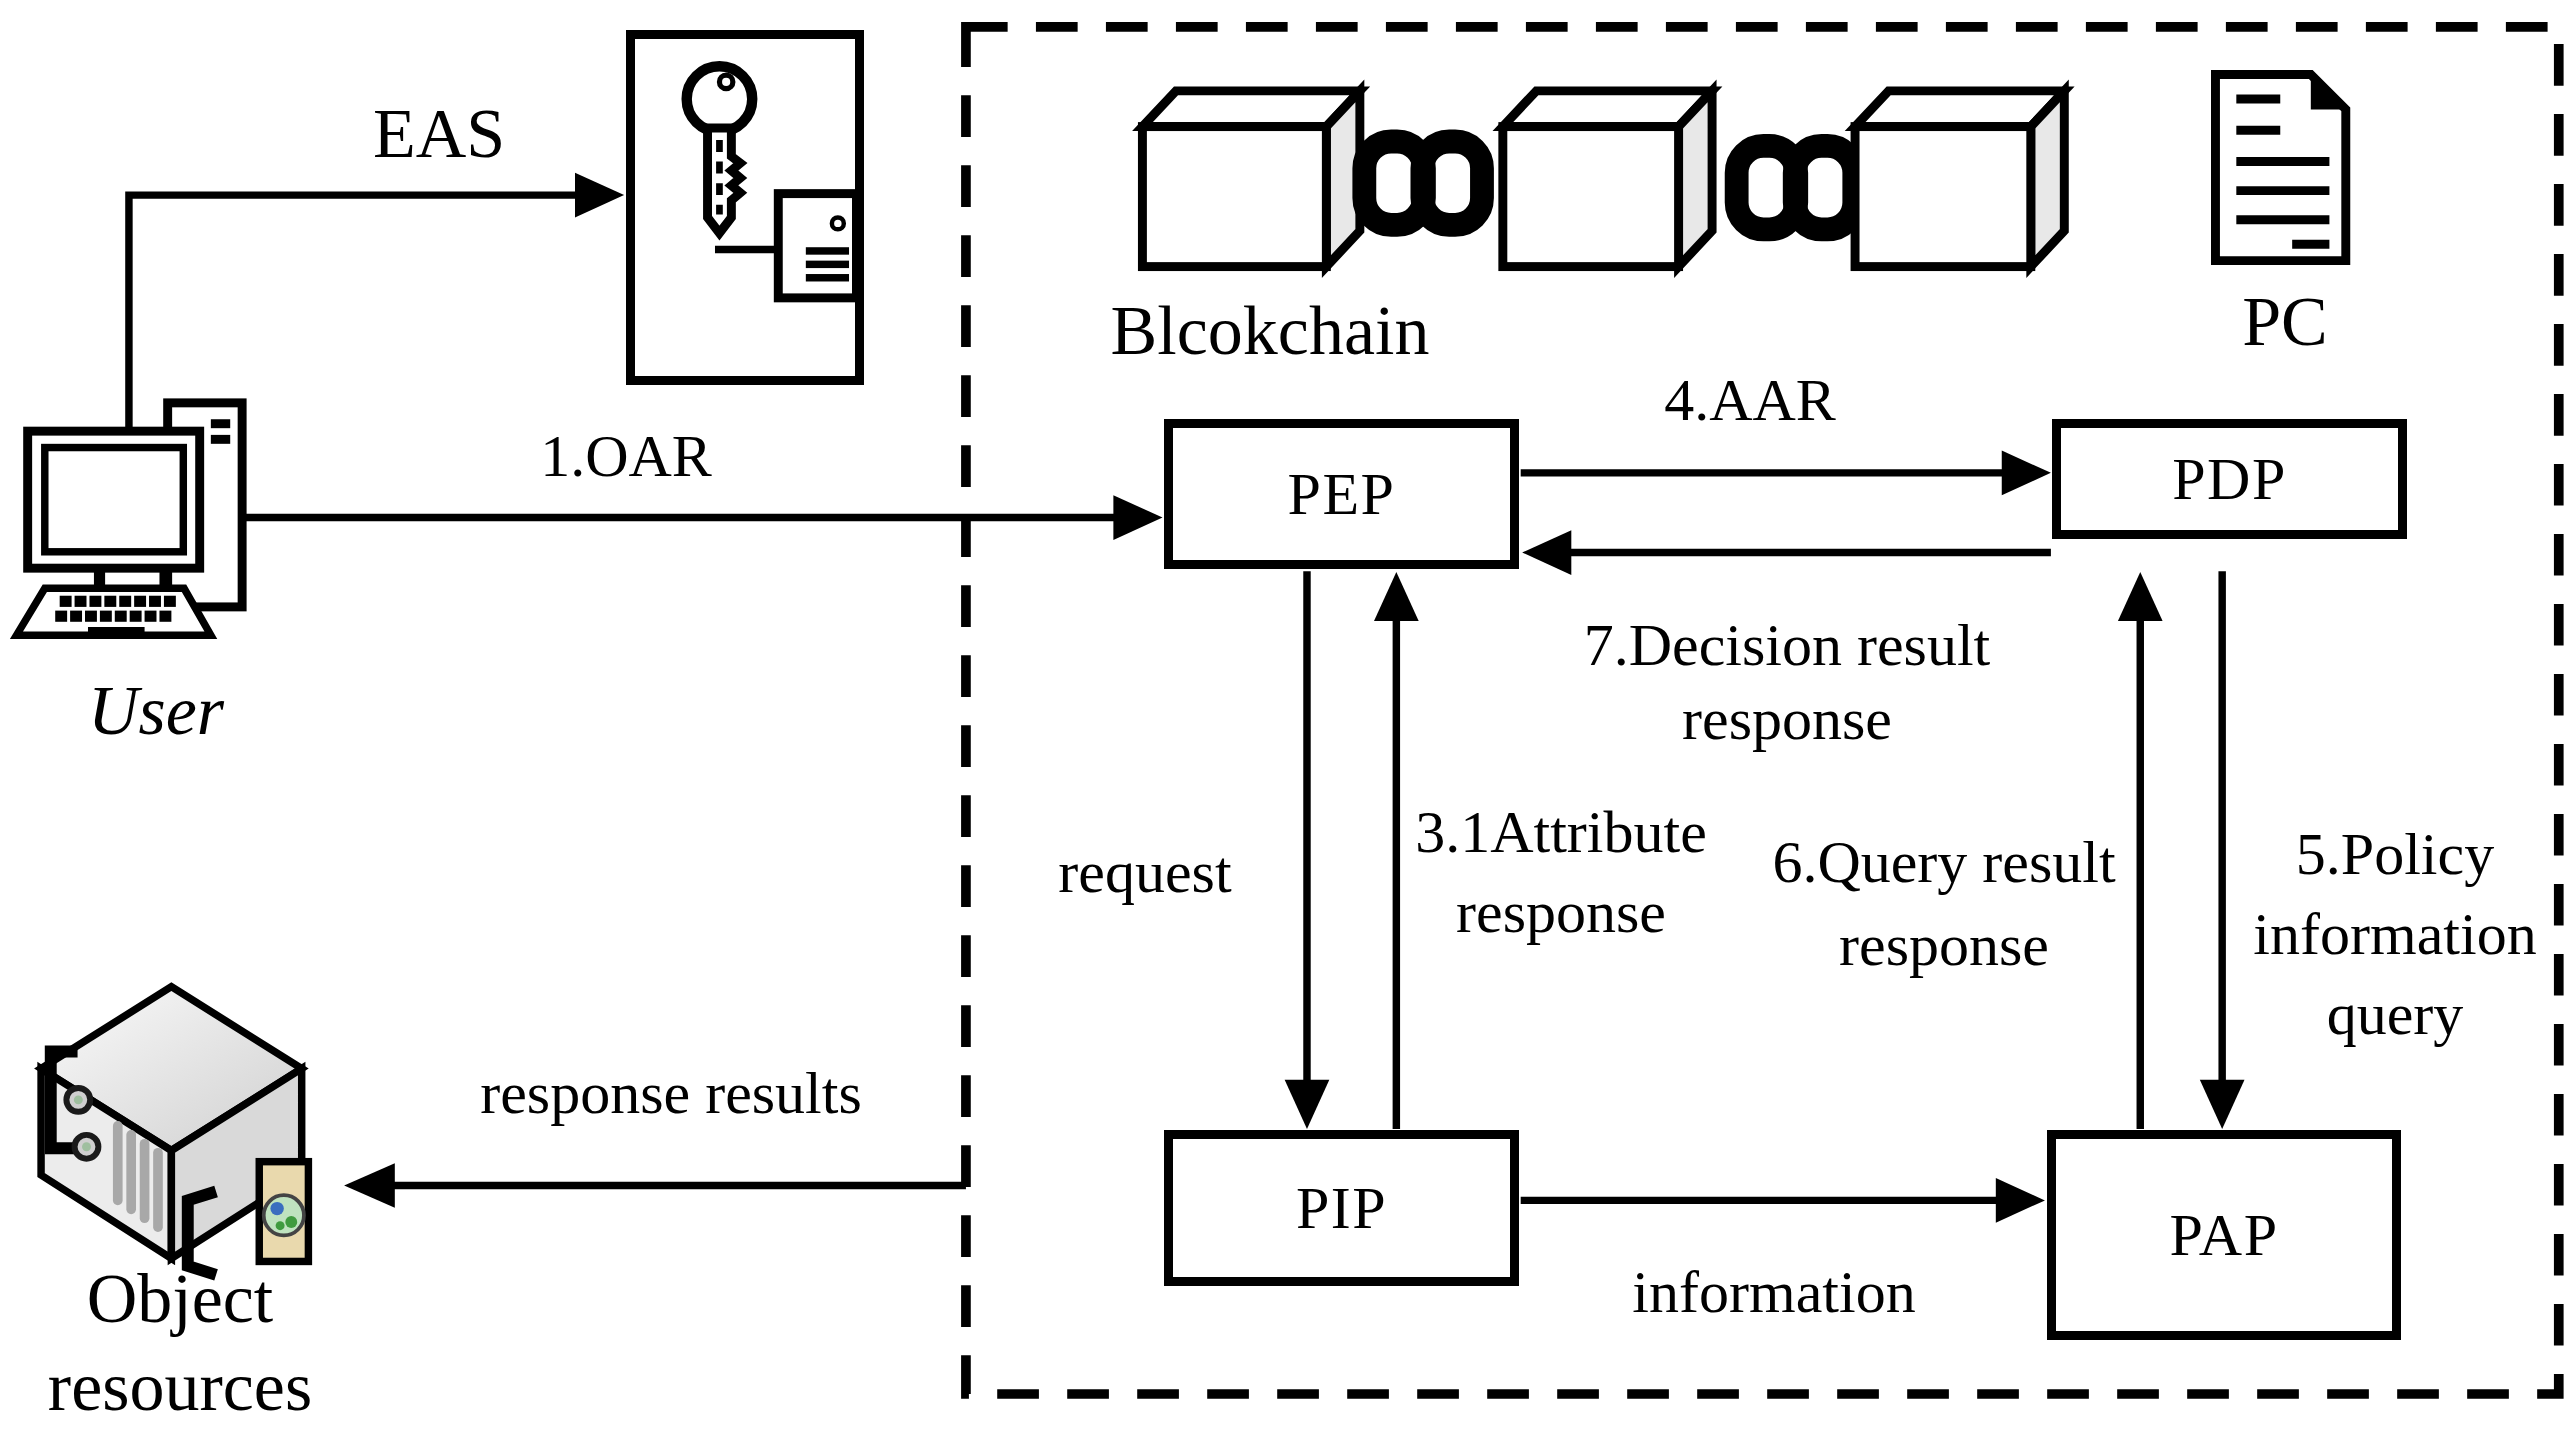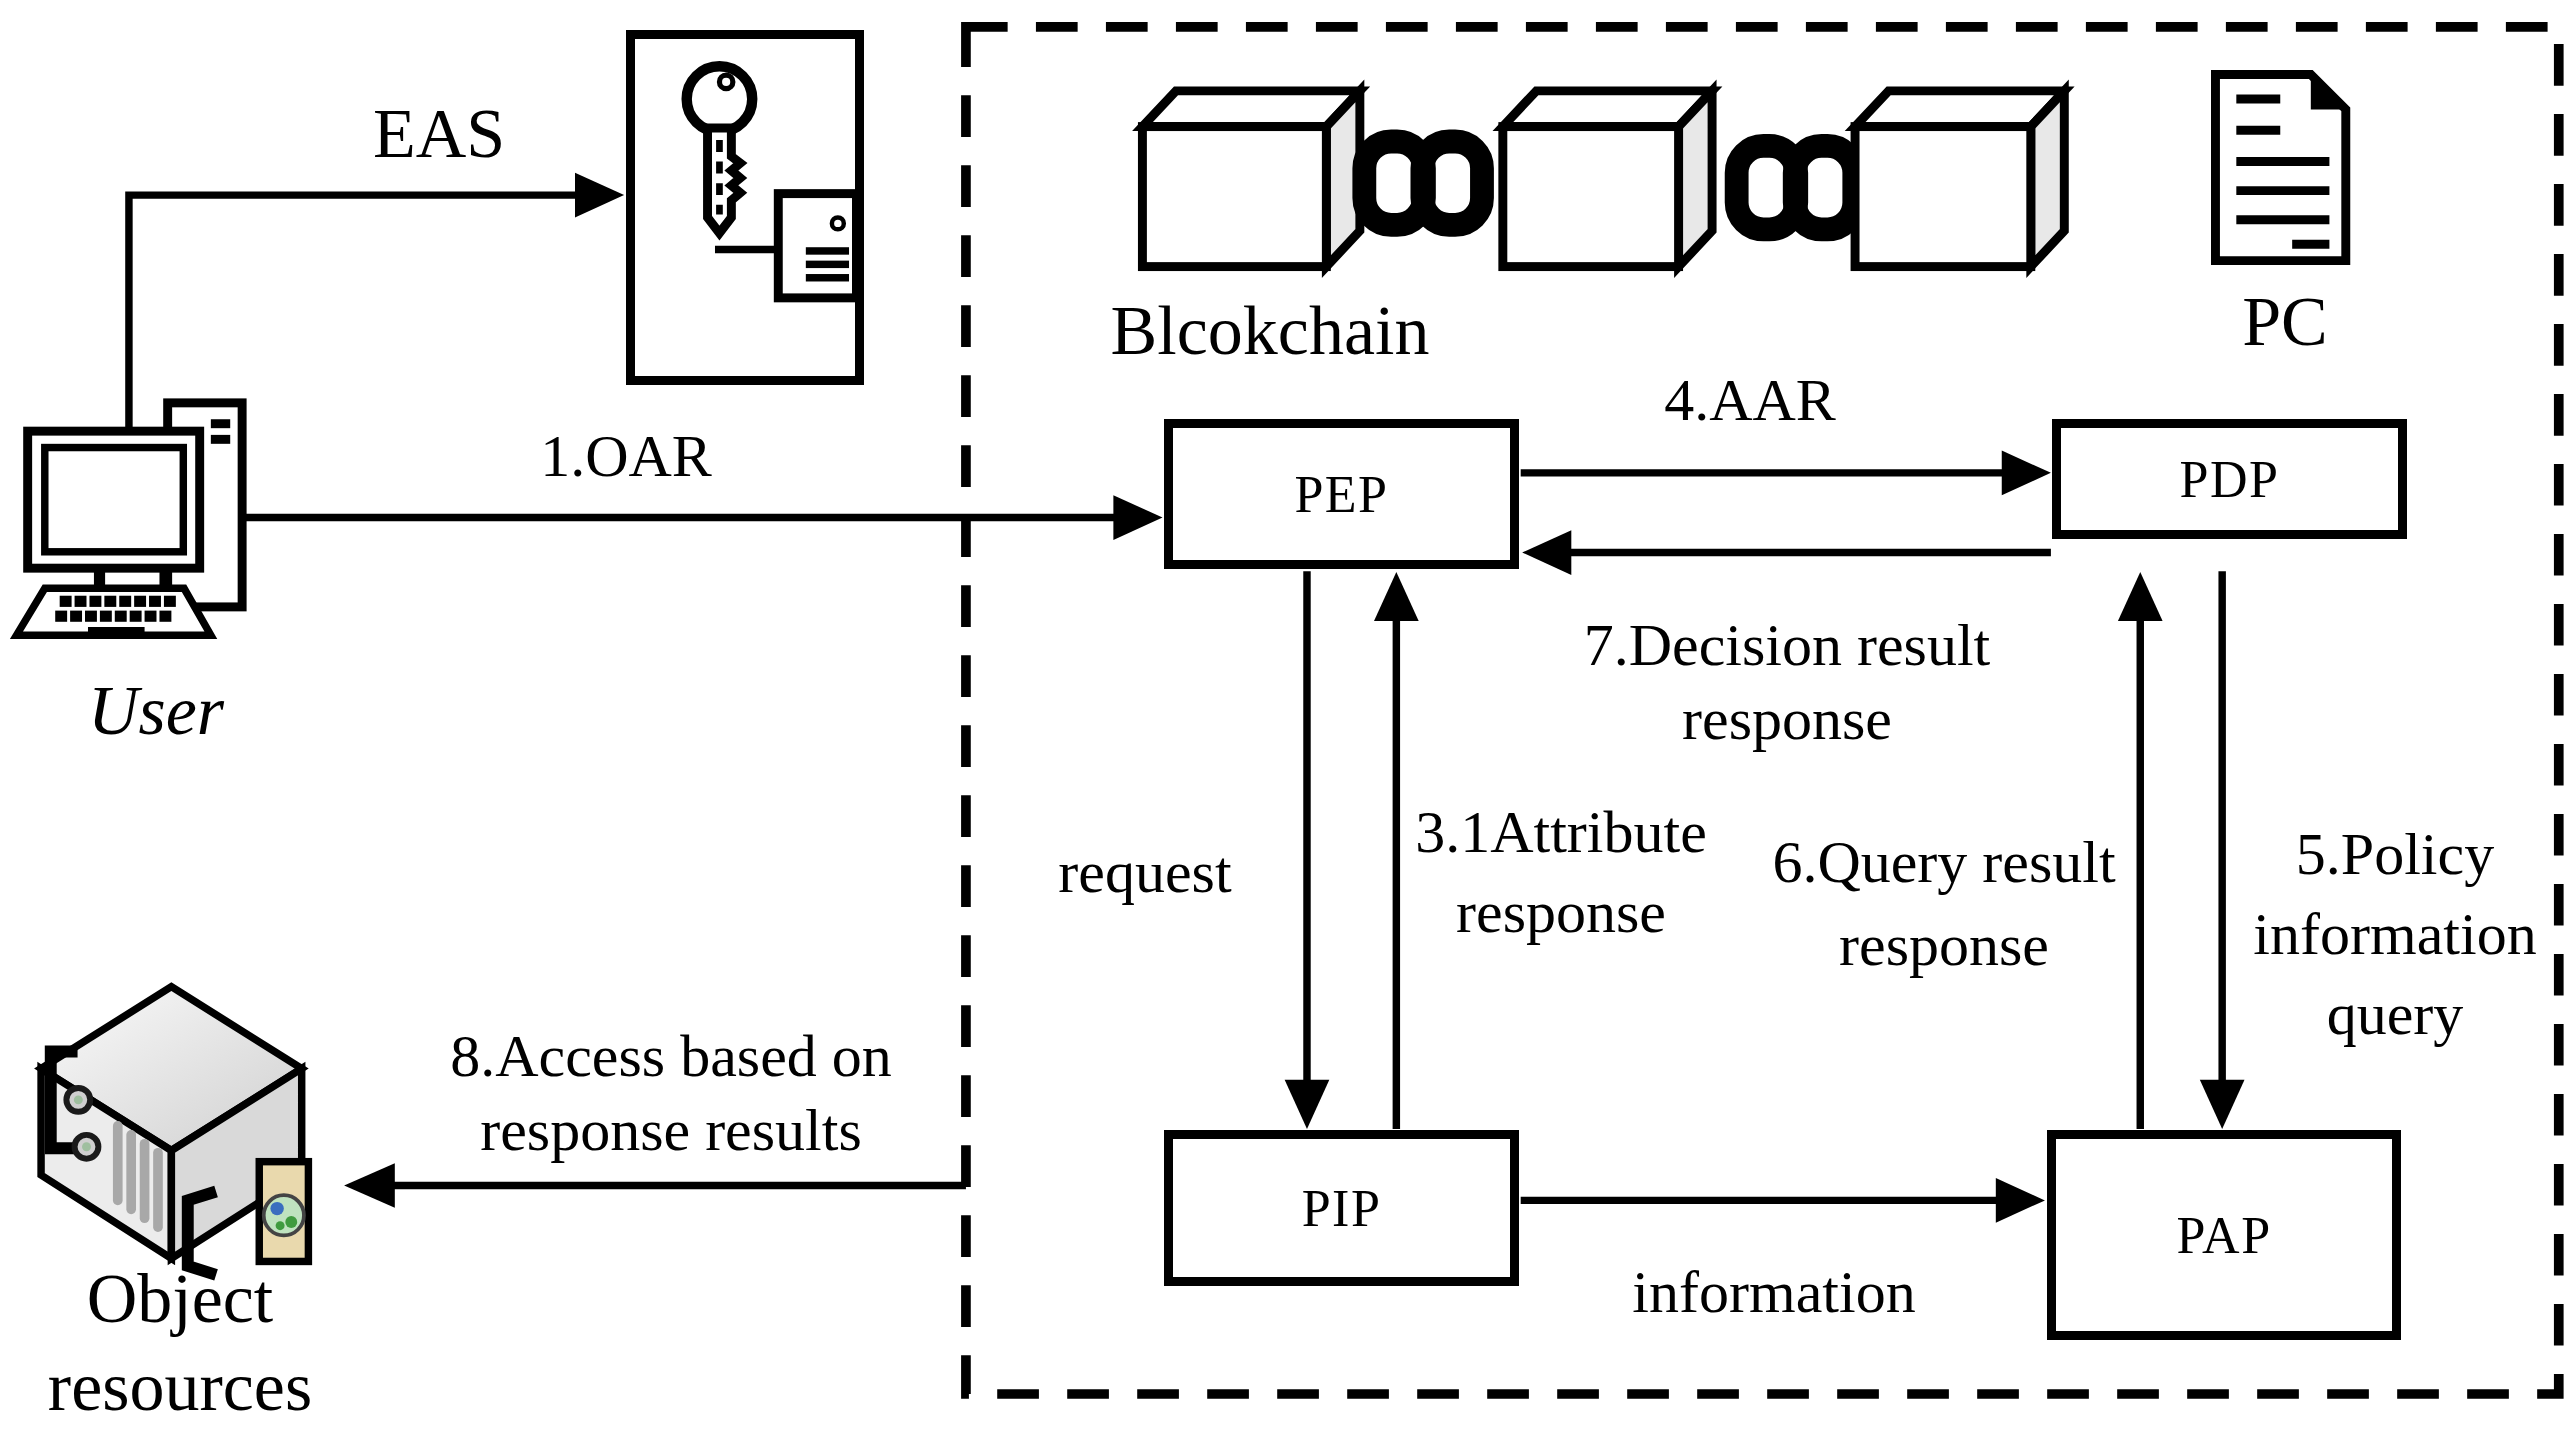--- a/index.html
+++ b/index.html
@@ -16,21 +16,21 @@
   .icon-layer{z-index:3;pointer-events:none;}
   .box{
     position:absolute;
     box-sizing:border-box;
     border:9px solid #000;
     background:#ffffff;
     z-index:2;
     display:flex;align-items:center;justify-content:center;
   }
   .node-label-inbox{
-    font-size:52px;
+    font-size:60px;
     letter-spacing:1.5px;
     white-space:nowrap;
   }
   .label{
     position:absolute;
     transform:translate(-50%,-50%);
     text-align:center;
     white-space:nowrap;
     z-index:4;
   }
@@ -265,18 +265,17 @@
     <div>5.Policy</div>
     <div>information</div>
     <div>query</div>
   </div>
 
   <div class="label edge-label" style="left:1774px;top:1292px;">
     <div>information</div>
   </div>
 
   <div class="label edge-label lh100" style="left:671px;top:1093px;">
-    <div>8.Access based on</div>
     <div>response results</div>
   </div>
 
 </div>
 
 
 </body></html>

